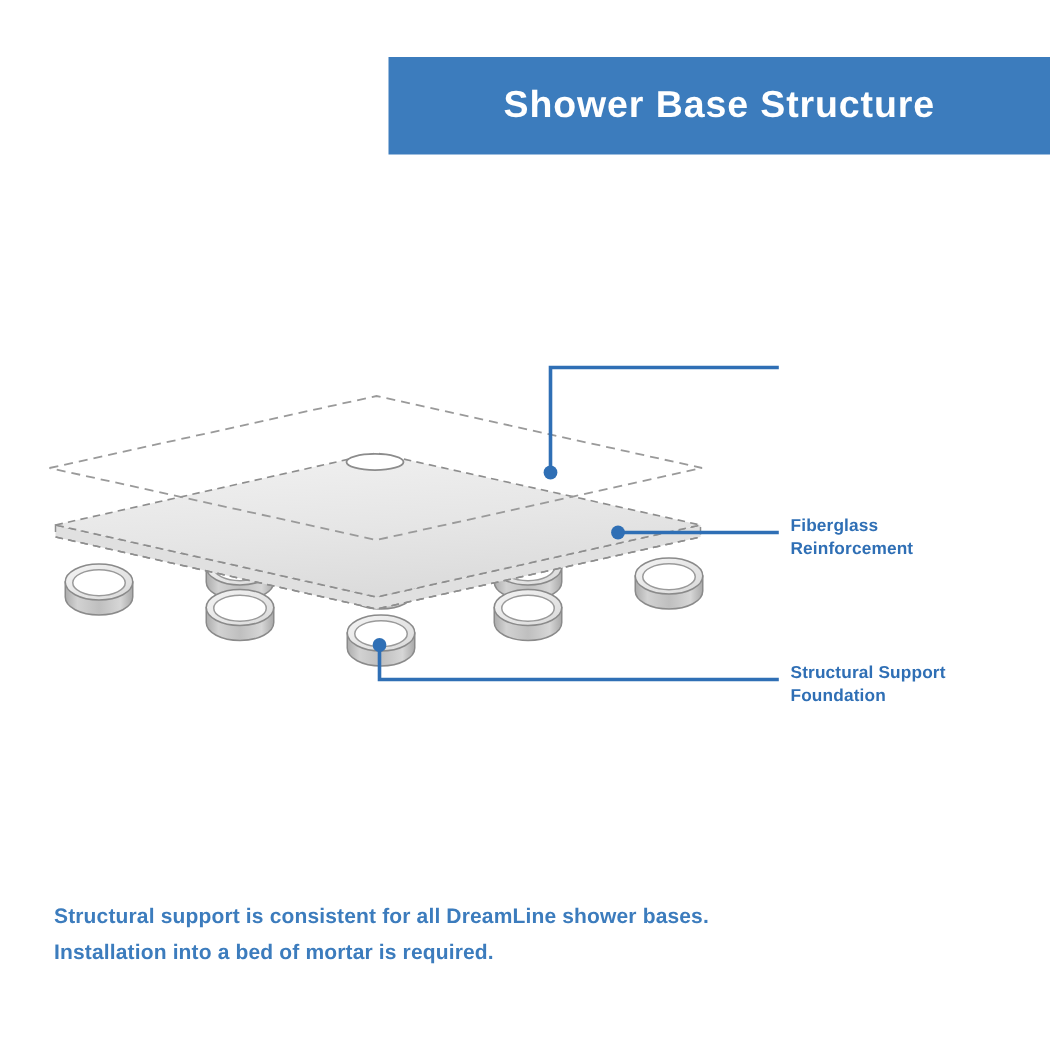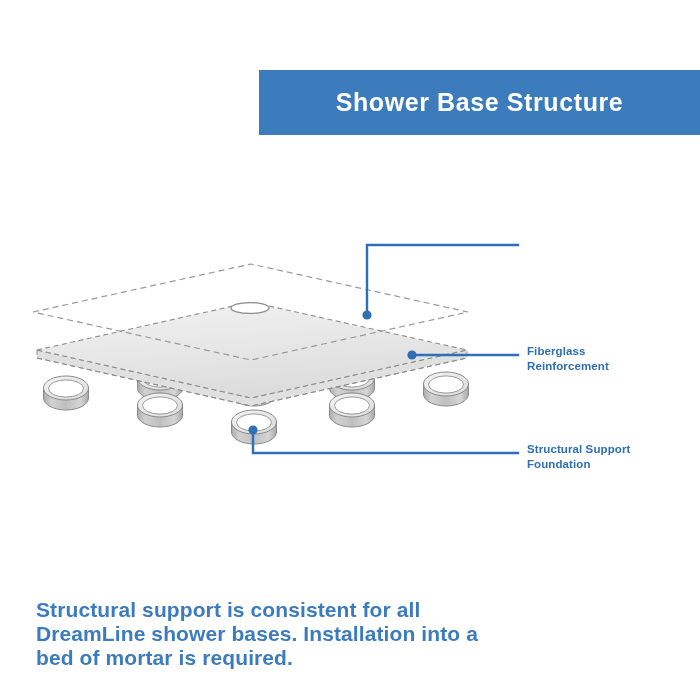--- a/index.html
+++ b/index.html
@@ -23,21 +23,20 @@
   #header-banner {
     position: absolute;
     left: 259px;
     top: 38px;
     width: 441px;
     height: 65px;
     background: #3C7CBD;
     display: flex;
     align-items: center;
     justify-content: center;
-    margin-top: 32px;
   }
   #header-title {
     color: #ffffff;
     font-size: 25px;
     font-weight: bold;
     letter-spacing: 0.6px;
     font-family: "Liberation Sans", sans-serif;
     white-space: nowrap;
   }
 
@@ -65,21 +64,21 @@
   #callout-fiberglass { left: 527px; top: 344px; width: 165px; }
   #callout-support  { left: 527px; top: 442px; width: 165px; }
 
   
   #footer-note {
     position: absolute;
     left: 36px;
     top: 598px;
     width: 460px;
     color: #3C7CBD;
-    font-size: 21px;
+    font-size: 14px;
     font-weight: bold;
     line-height: 24px;
     font-family: "Liberation Sans", sans-serif;
     letter-spacing: 0.1px;
   }
 </style>
 </head>
 <body>
 
 <div id="page">

